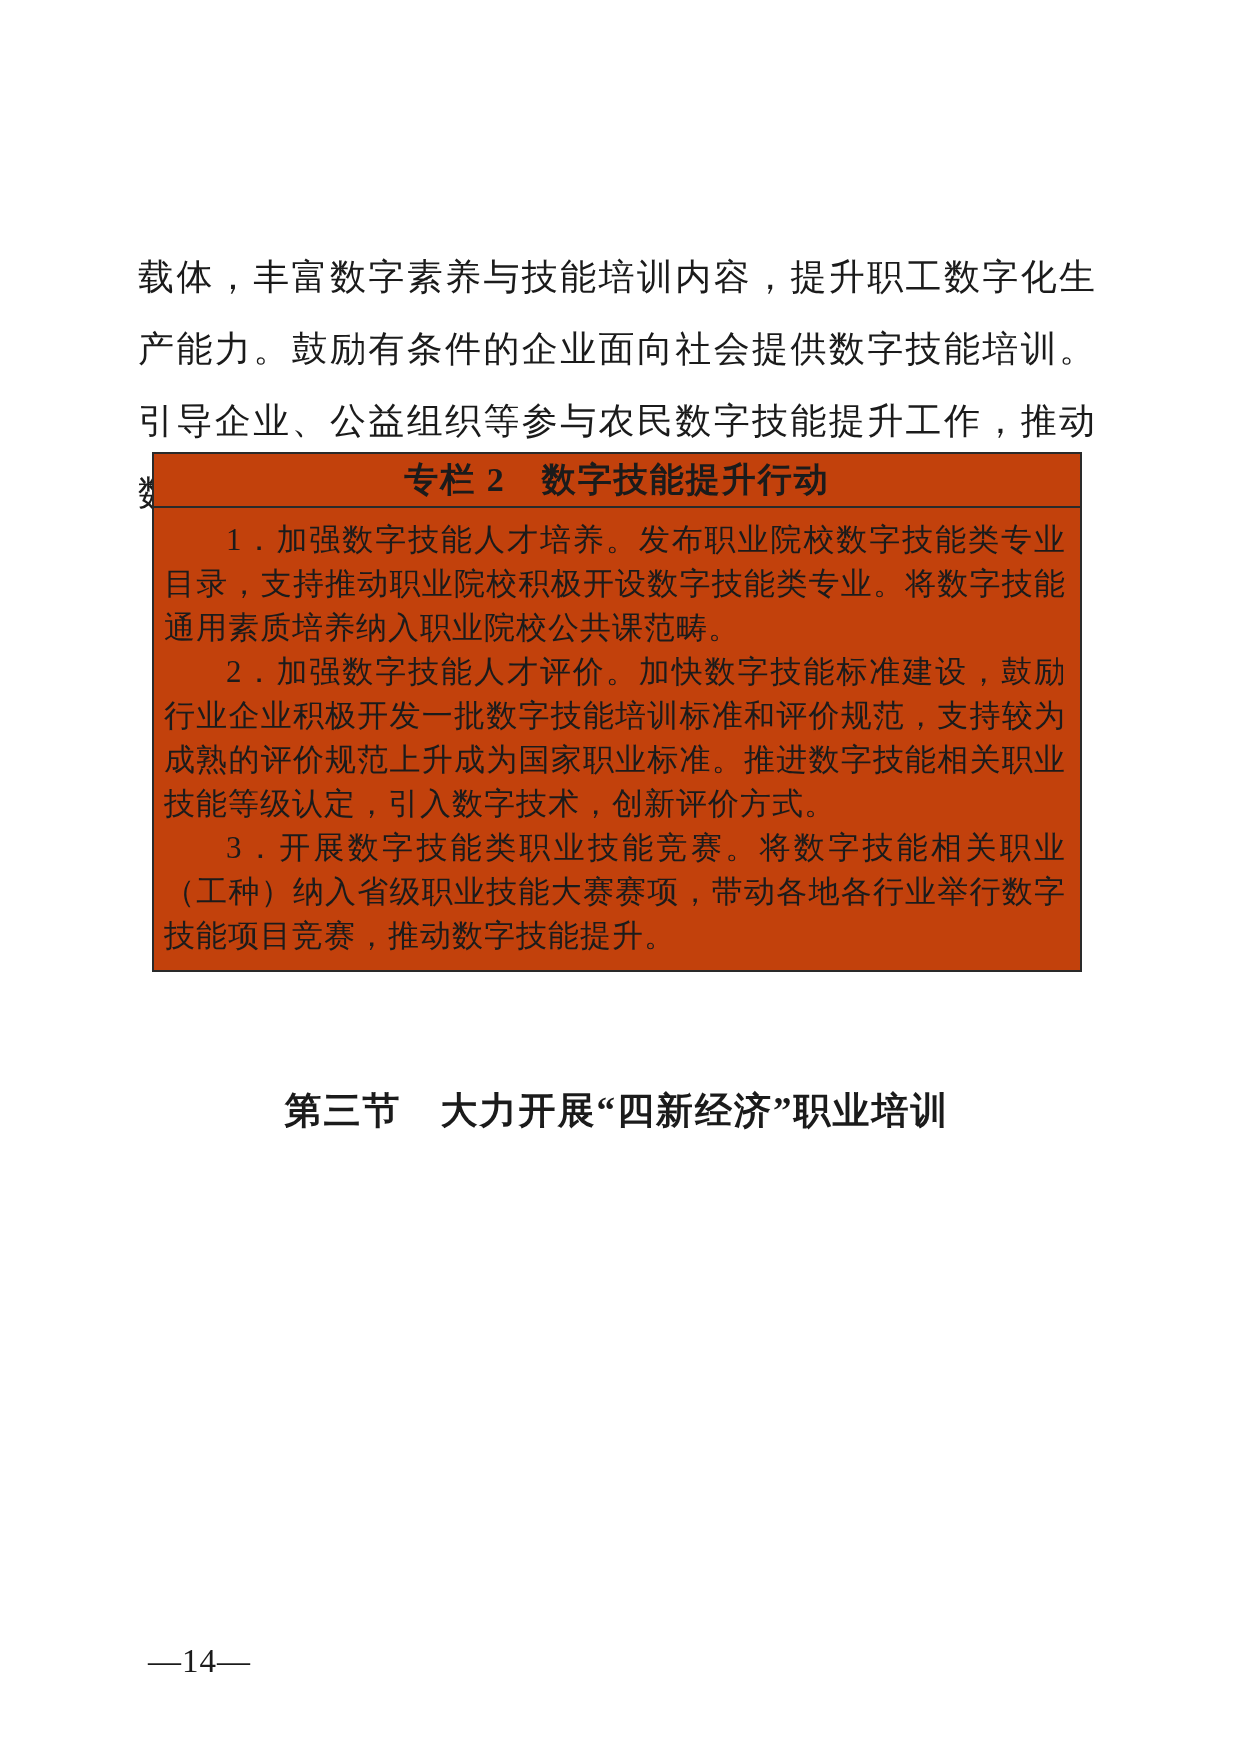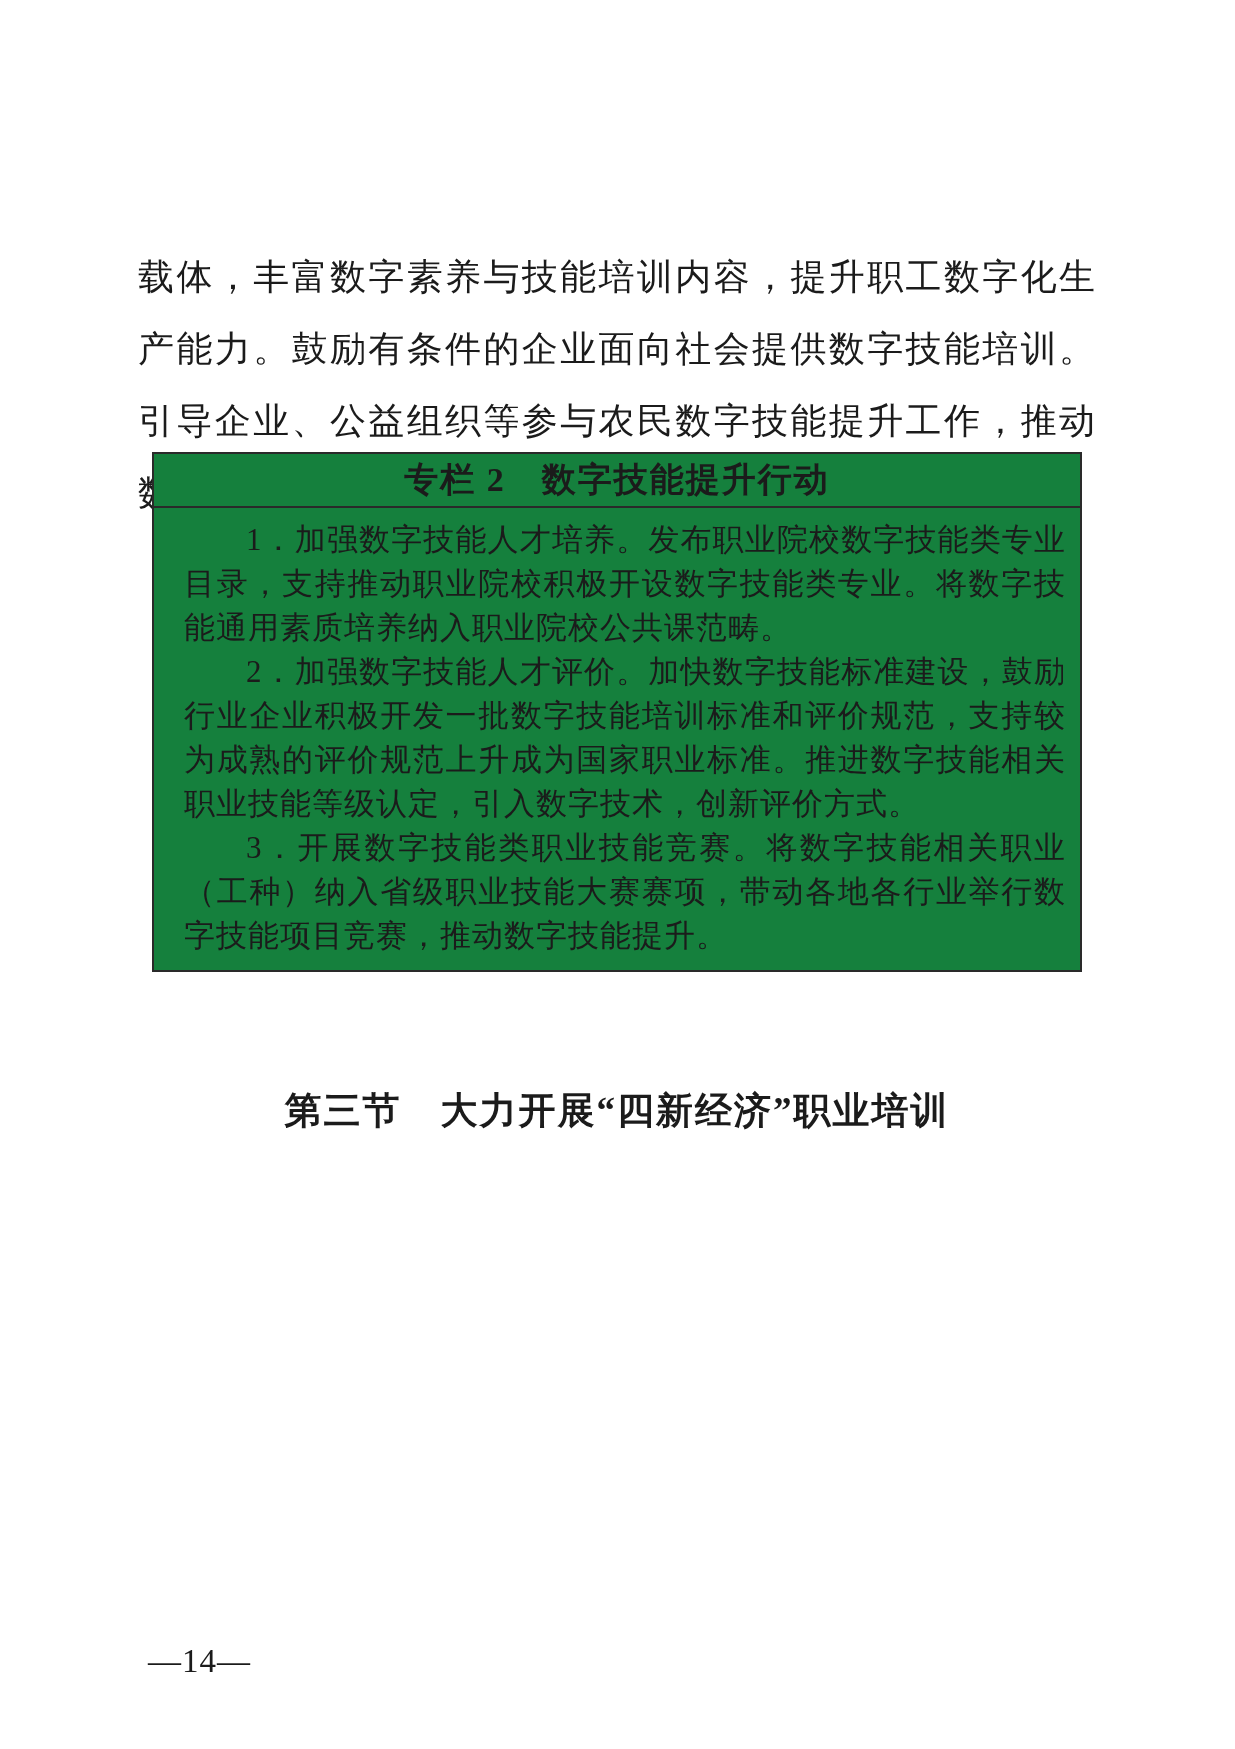--- a/index.html
+++ b/index.html
@@ -27,33 +27,33 @@
     left: 138px;
     top: 205px;
     width: 958px;
   }
   .column-box {
     position: absolute;
     left: 152px;
     top: 452px;
     width: 926px;
     border: 2px solid #2a2a2a;
-    background: #15803d;
+    background: #c2410c;
   }
   .column-box-title {
     height: 52px;
     line-height: 52px;
     text-align: center;
     font-weight: bold;
     font-size: 34px;
     border-bottom: 2px solid #2a2a2a;
     letter-spacing: 2px;
   }
   .column-box-body {
-    padding: 10px 14px 12px 30px;
+    padding: 10px 14px 12px 10px;
   }
   .column-box-body p {
     margin: 0;
     text-indent: 2em;
     font-size: 31px;
     line-height: 44px;
     text-align: justify;
     letter-spacing: 1px;
   }
   .section-heading {

